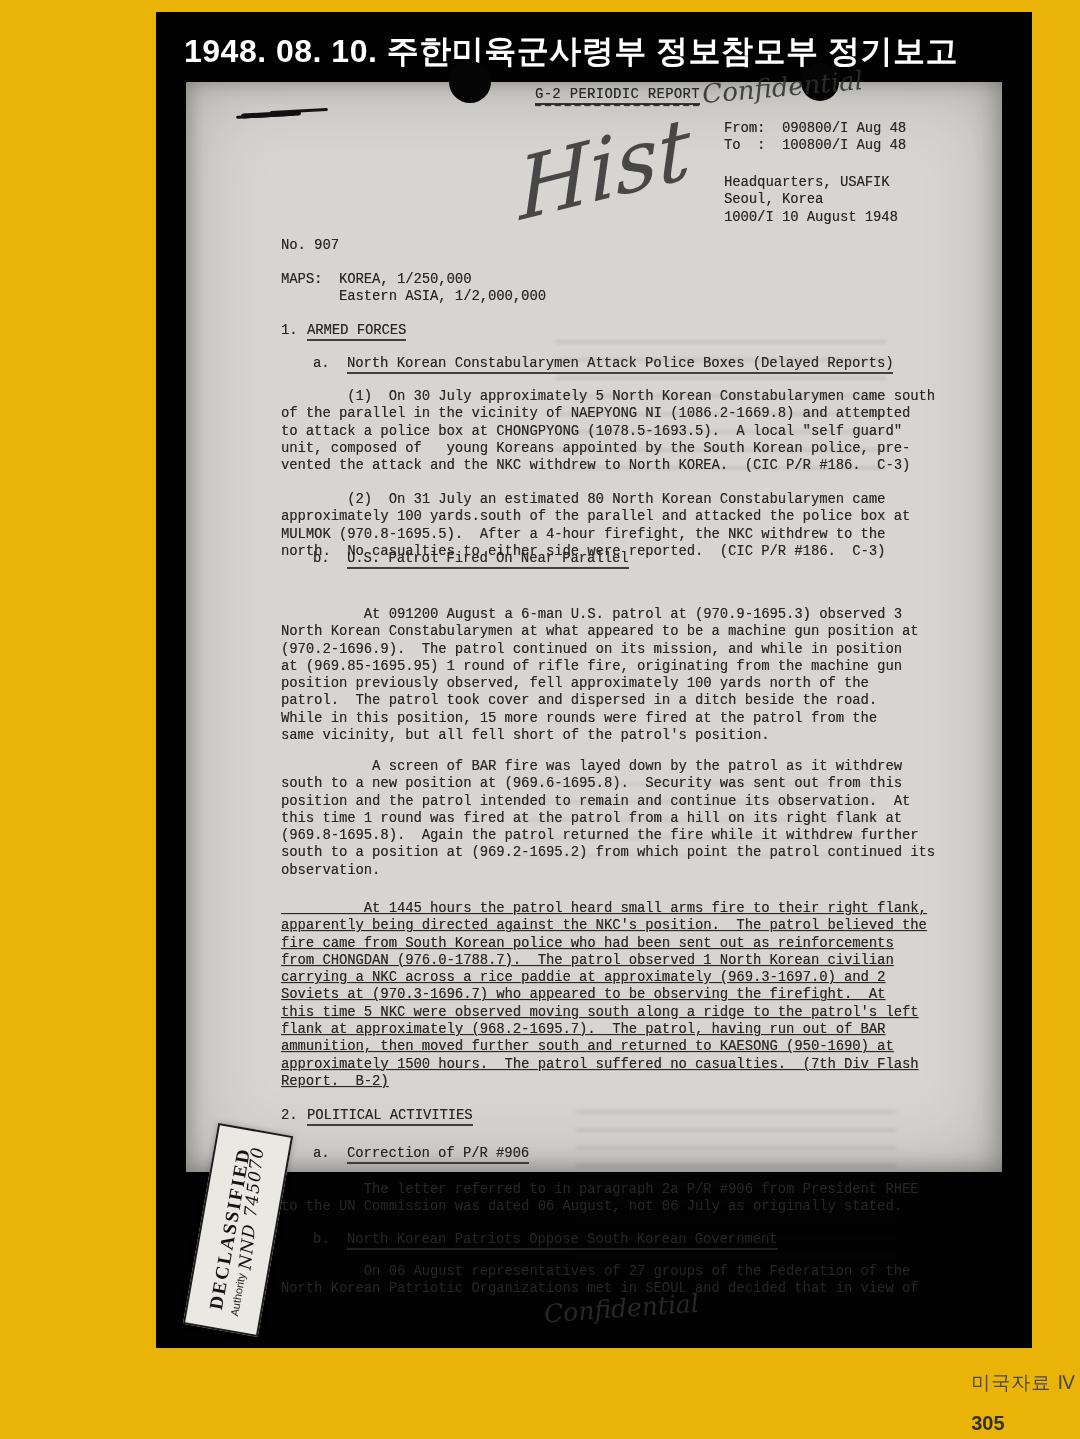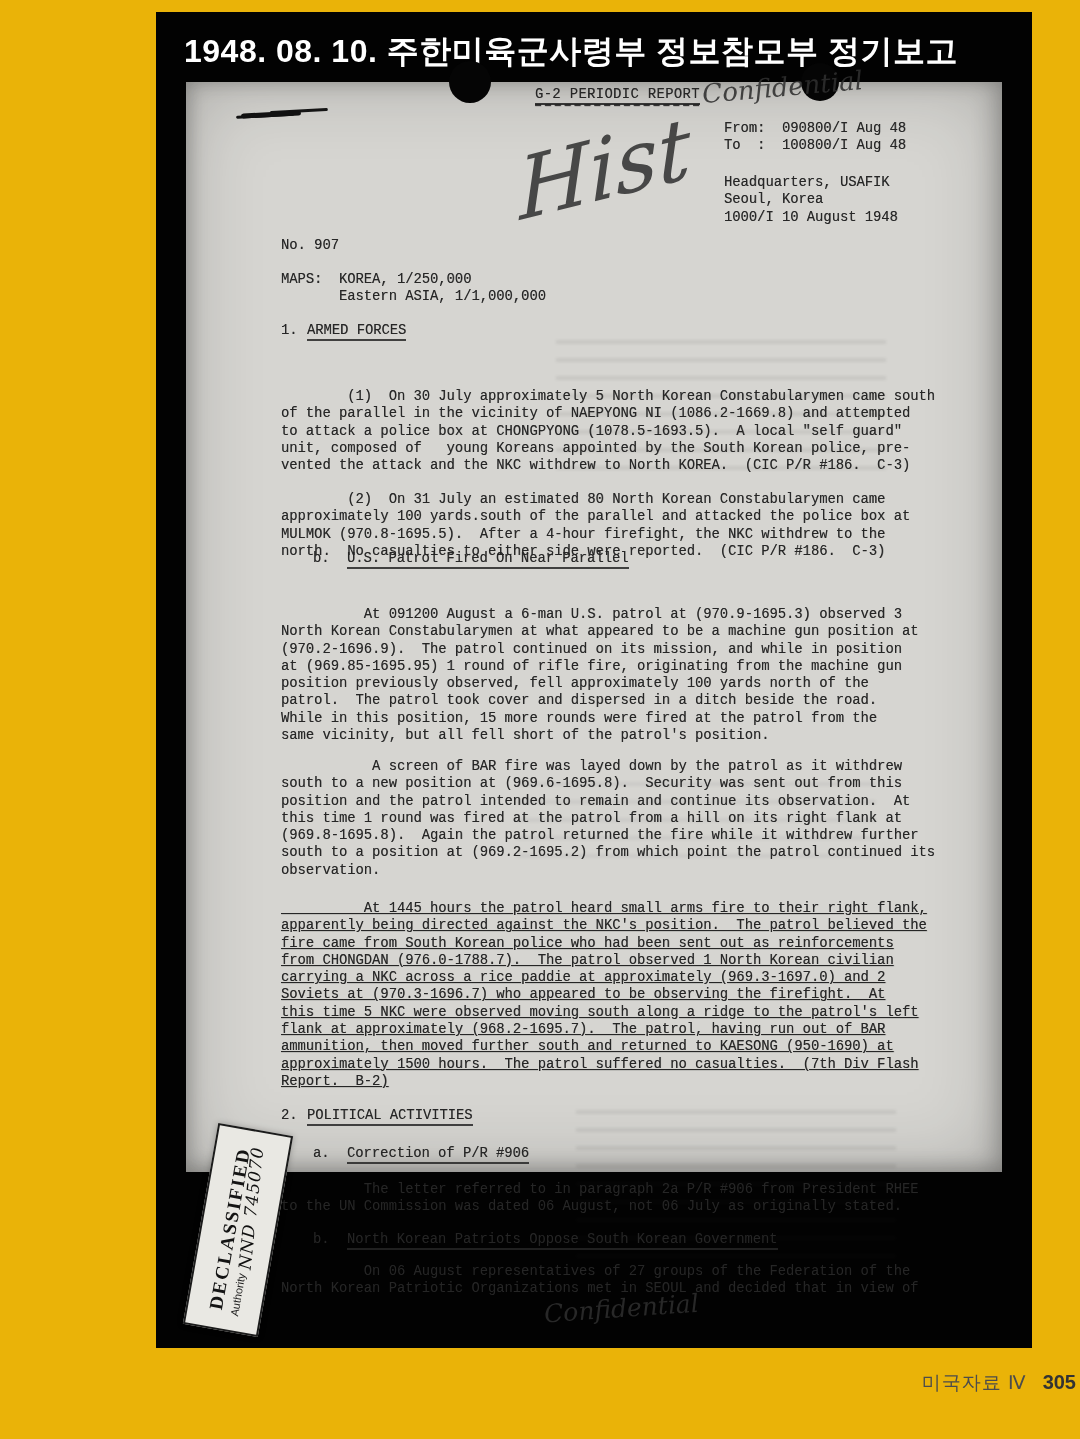--- a/index.html
+++ b/index.html
@@ -58,21 +58,21 @@
   #stamp{position:absolute;left:-50px;top:1110px;width:200px;height:72px;
          transform:rotate(-80deg);background:#e9e8e3;border:2px solid #1b1b1b;
          box-shadow:0 0 6px rgba(0,0,0,.25);display:flex;flex-direction:column;
          align-items:center;justify-content:center;overflow:hidden;}
   #stamp .l1{font-family:"Liberation Serif","DejaVu Serif",serif;font-weight:700;
              font-size:19px;letter-spacing:2px;color:#141414;line-height:20px;}
   #stamp .l2{font-size:11px;color:#1a1a1a;line-height:14px;display:flex;align-items:baseline;gap:4px;}
   #stamp .num{font-family:"DejaVu Serif",serif;font-style:italic;font-size:17px;
               color:#101010;transform:rotate(-4deg);letter-spacing:1px;}
   
-  #footer{position:absolute;top:1370px;right:48px;display:flex;align-items:baseline;gap:16px;}
+  #footer{position:absolute;top:1370px;right:48px;display:flex;align-items:baseline;gap:16px;flex-direction:column;}
   #footer .lbl{font-size:19px;color:#4c4c4c;letter-spacing:1px;}
   #footer .num{font-size:20px;font-weight:700;color:#333;}
 </style>
 </head>
 <body>
 
 <div id="page">
 
   <div id="scan">
     <div id="kr-title">1948. 08. 10. 주한미육군사령부 정보참모부 정기보고</div>
@@ -93,24 +93,25 @@
       <div class="hand" id="hist">Hist</div>
 
       <div class="typed" id="from-to">From:  090800/I Aug 48
 To  :  100800/I Aug 48</div>
       <div class="typed" id="hq-block">Headquarters, USAFIK
 Seoul, Korea
 1000/I 10 August 1948</div>
 
       <div class="typed" id="report-no">No. 907</div>
       <div class="typed" id="maps">MAPS:  KOREA, 1/250,000
-       Eastern ASIA, 1/1,000,000</div>
+       Eastern ASIA, 1/2,000,000</div>
 
       <div class="typed" id="s1"><span class="hn1">1.</span><span class="ul">ARMED FORCES</span></div>
 
+      <div class="typed" id="s1a"><span class="hn2">a.</span><span class="ul">North Korean Constabularymen Attack Police Boxes (Delayed Reports)</span></div>
 
       <div class="typed" id="p1">        (1)  On 30 July approximately 5 North Korean Constabularymen came south
 of the parallel in the vicinity of NAEPYONG NI (1086.2-1669.8) and attempted
 to attack a police box at CHONGPYONG (1078.5-1693.5).  A local "self guard"
 unit, composed of   young Koreans appointed by the South Korean police, pre-
 vented the attack and the NKC withdrew to North KOREA.  (CIC P/R #186.  C-3)</div>
       <div class="typed" id="p2">        (2)  On 31 July an estimated 80 North Korean Constabularymen came
 approximately 100 yards.south of the parallel and attacked the police box at
 MULMOK (970.8-1695.5).  After a 4-hour firefight, the NKC withdrew to the
 north.  No casualties to either side were reported.  (CIC P/R #186.  C-3)</div>

